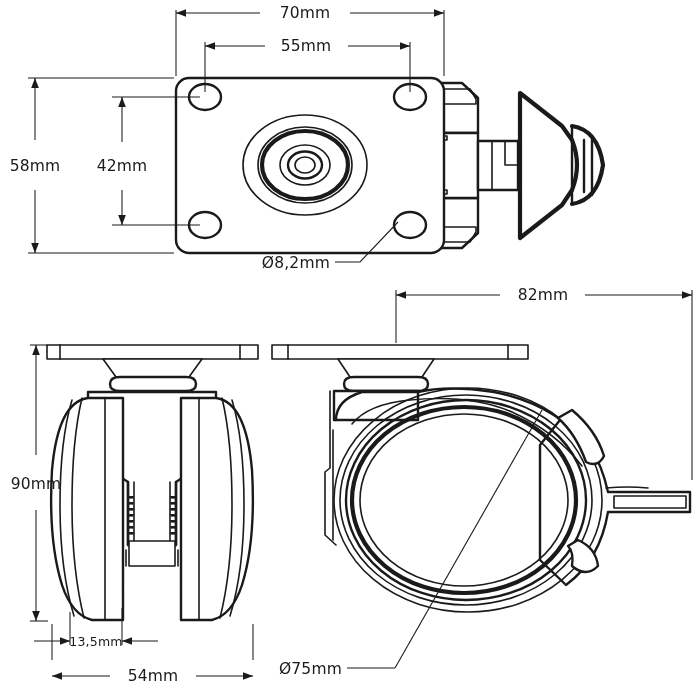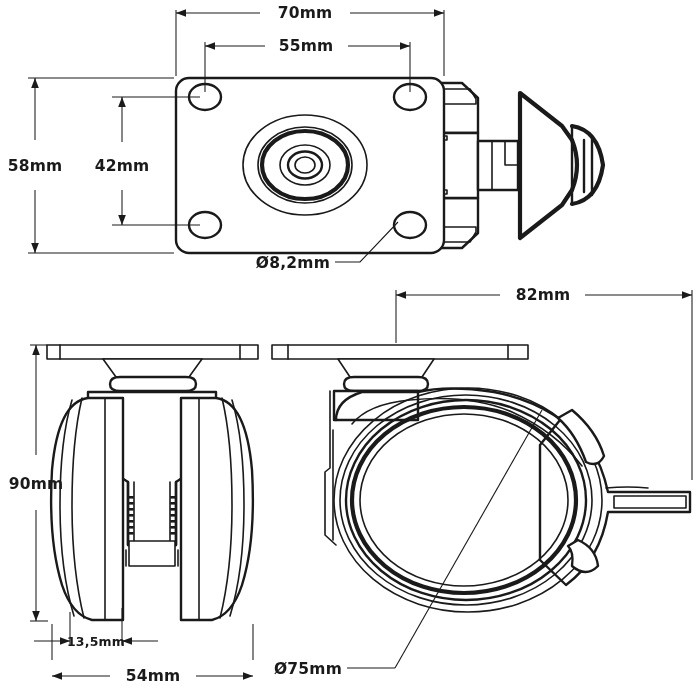--- a/index.html
+++ b/index.html
@@ -10,21 +10,20 @@
   }
   body {
     font-family: "DejaVu Sans", sans-serif;
   }
   #sheet {
     position: relative;
     width: 700px;
     height: 700px;
     background: #ffffff;
     overflow: hidden;
-    font-weight: bold;
   }
   #sheet svg {
     position: absolute;
     top: 0;
     left: 0;
     display: block;
   }
   .dimtext {
     font-family: "DejaVu Sans", sans-serif;
     font-size: 15.5px;

